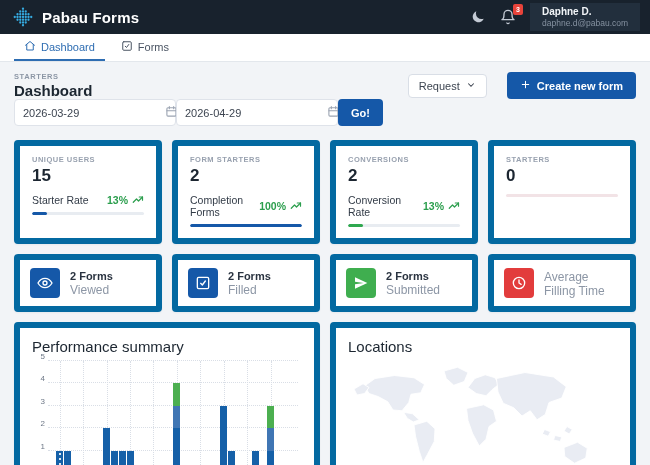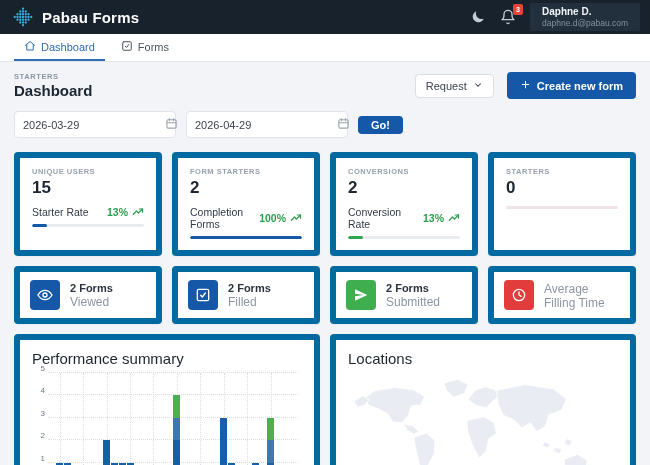--- a/index.html
+++ b/index.html
@@ -25,33 +25,33 @@
   .navbar { height:28px; background:#fff; border-bottom:1px solid #e3e7ec; display:flex; align-items:stretch; padding-left:14px; gap:6px; }
   .tab { display:flex; align-items:center; gap:5px; padding:0 10px; font-size:11px; color:#4a5463;
          border-bottom:2px solid transparent; cursor:pointer; }
   .tab svg { width:12px; height:12px; }
   .tab.active { color:#2e6db2; border-bottom-color:#2e6db2; }
   
   .content { padding:10px 14px 0 14px; }
   .overview-row { display:flex; align-items:center; }
   .kicker { font-size:7.5px; font-weight:bold; letter-spacing:.6px; color:#8c96a5; }
   .page-title { font-size:15px; font-weight:bold; color:#1c2631; margin-top:1px; }
-  .overview-actions { margin-left:auto; display:flex; gap:13px; align-items:center;padding-left:15px; }
+  .overview-actions { margin-left:auto; display:flex; gap:20px; align-items:center;padding-left:15px; }
   .btn { border-radius:4px; font-size:11px; display:inline-flex; align-items:center; gap:6px; cursor:pointer; border:1px solid transparent; }
   .btn-secondary { background:#fff; border-color:#d9dee6; color:#3c4450; padding:5px 10px; }
   .btn-secondary svg { width:10px; height:10px; }
   .btn-primary { background:#1558a8; color:#fff; padding:6px 12px; font-weight:bold; }
   .btn-primary svg { width:11px; height:11px; }
   
-  .filter-row { display:flex; gap:10px; margin-top:12px; align-items:center; }
+  .filter-row { display:flex; align-items:center; }
   .date-field { width:162px; height:27px; background:#fff; border:1px solid #dfe3ea; border-radius:4px;
                 display:flex; align-items:center; padding:0 8px; }
   .date-field input { border:0; outline:0; flex:1; font-size:11px; color:#3c4450; font-family:inherit; background:transparent; }
   .date-field svg { width:13px; height:13px; flex:none; }
-  .btn-go { background:#1558a8; color:#fff; border:0; border-radius:4px; height:18px; padding:0 13px;
+  .btn-go { background:#1558a8; color:#fff; border:0; border-radius:4px; height:27px; padding:0 13px;
             font-size:11px; font-weight:bold; cursor:pointer; font-family:inherit; }
   
   .stats-row { display:grid; grid-template-columns:repeat(4,1fr); gap:10px; margin-top:14px; }
   .card { background:#fff; border:6px solid #0369a1; border-radius:4px; box-shadow:0 1px 2px rgba(20,30,50,.05); }
   .stat-card { padding:9px 12px 11px 12px; }
   .stat-label { font-size:7.5px; font-weight:bold; letter-spacing:.5px; color:#98a1af; }
   .stat-value { font-size:17px; font-weight:bold; color:#1c2631; margin:2px 0 8px 0; }
   .rate-row { display:flex; align-items:center; justify-content:space-between; font-size:10.5px; color:#323b47; margin-bottom:6px; }
   .rate-right { display:flex; align-items:center; gap:4px; font-weight:bold; }
   .rate-right svg { width:12px; height:12px; }

